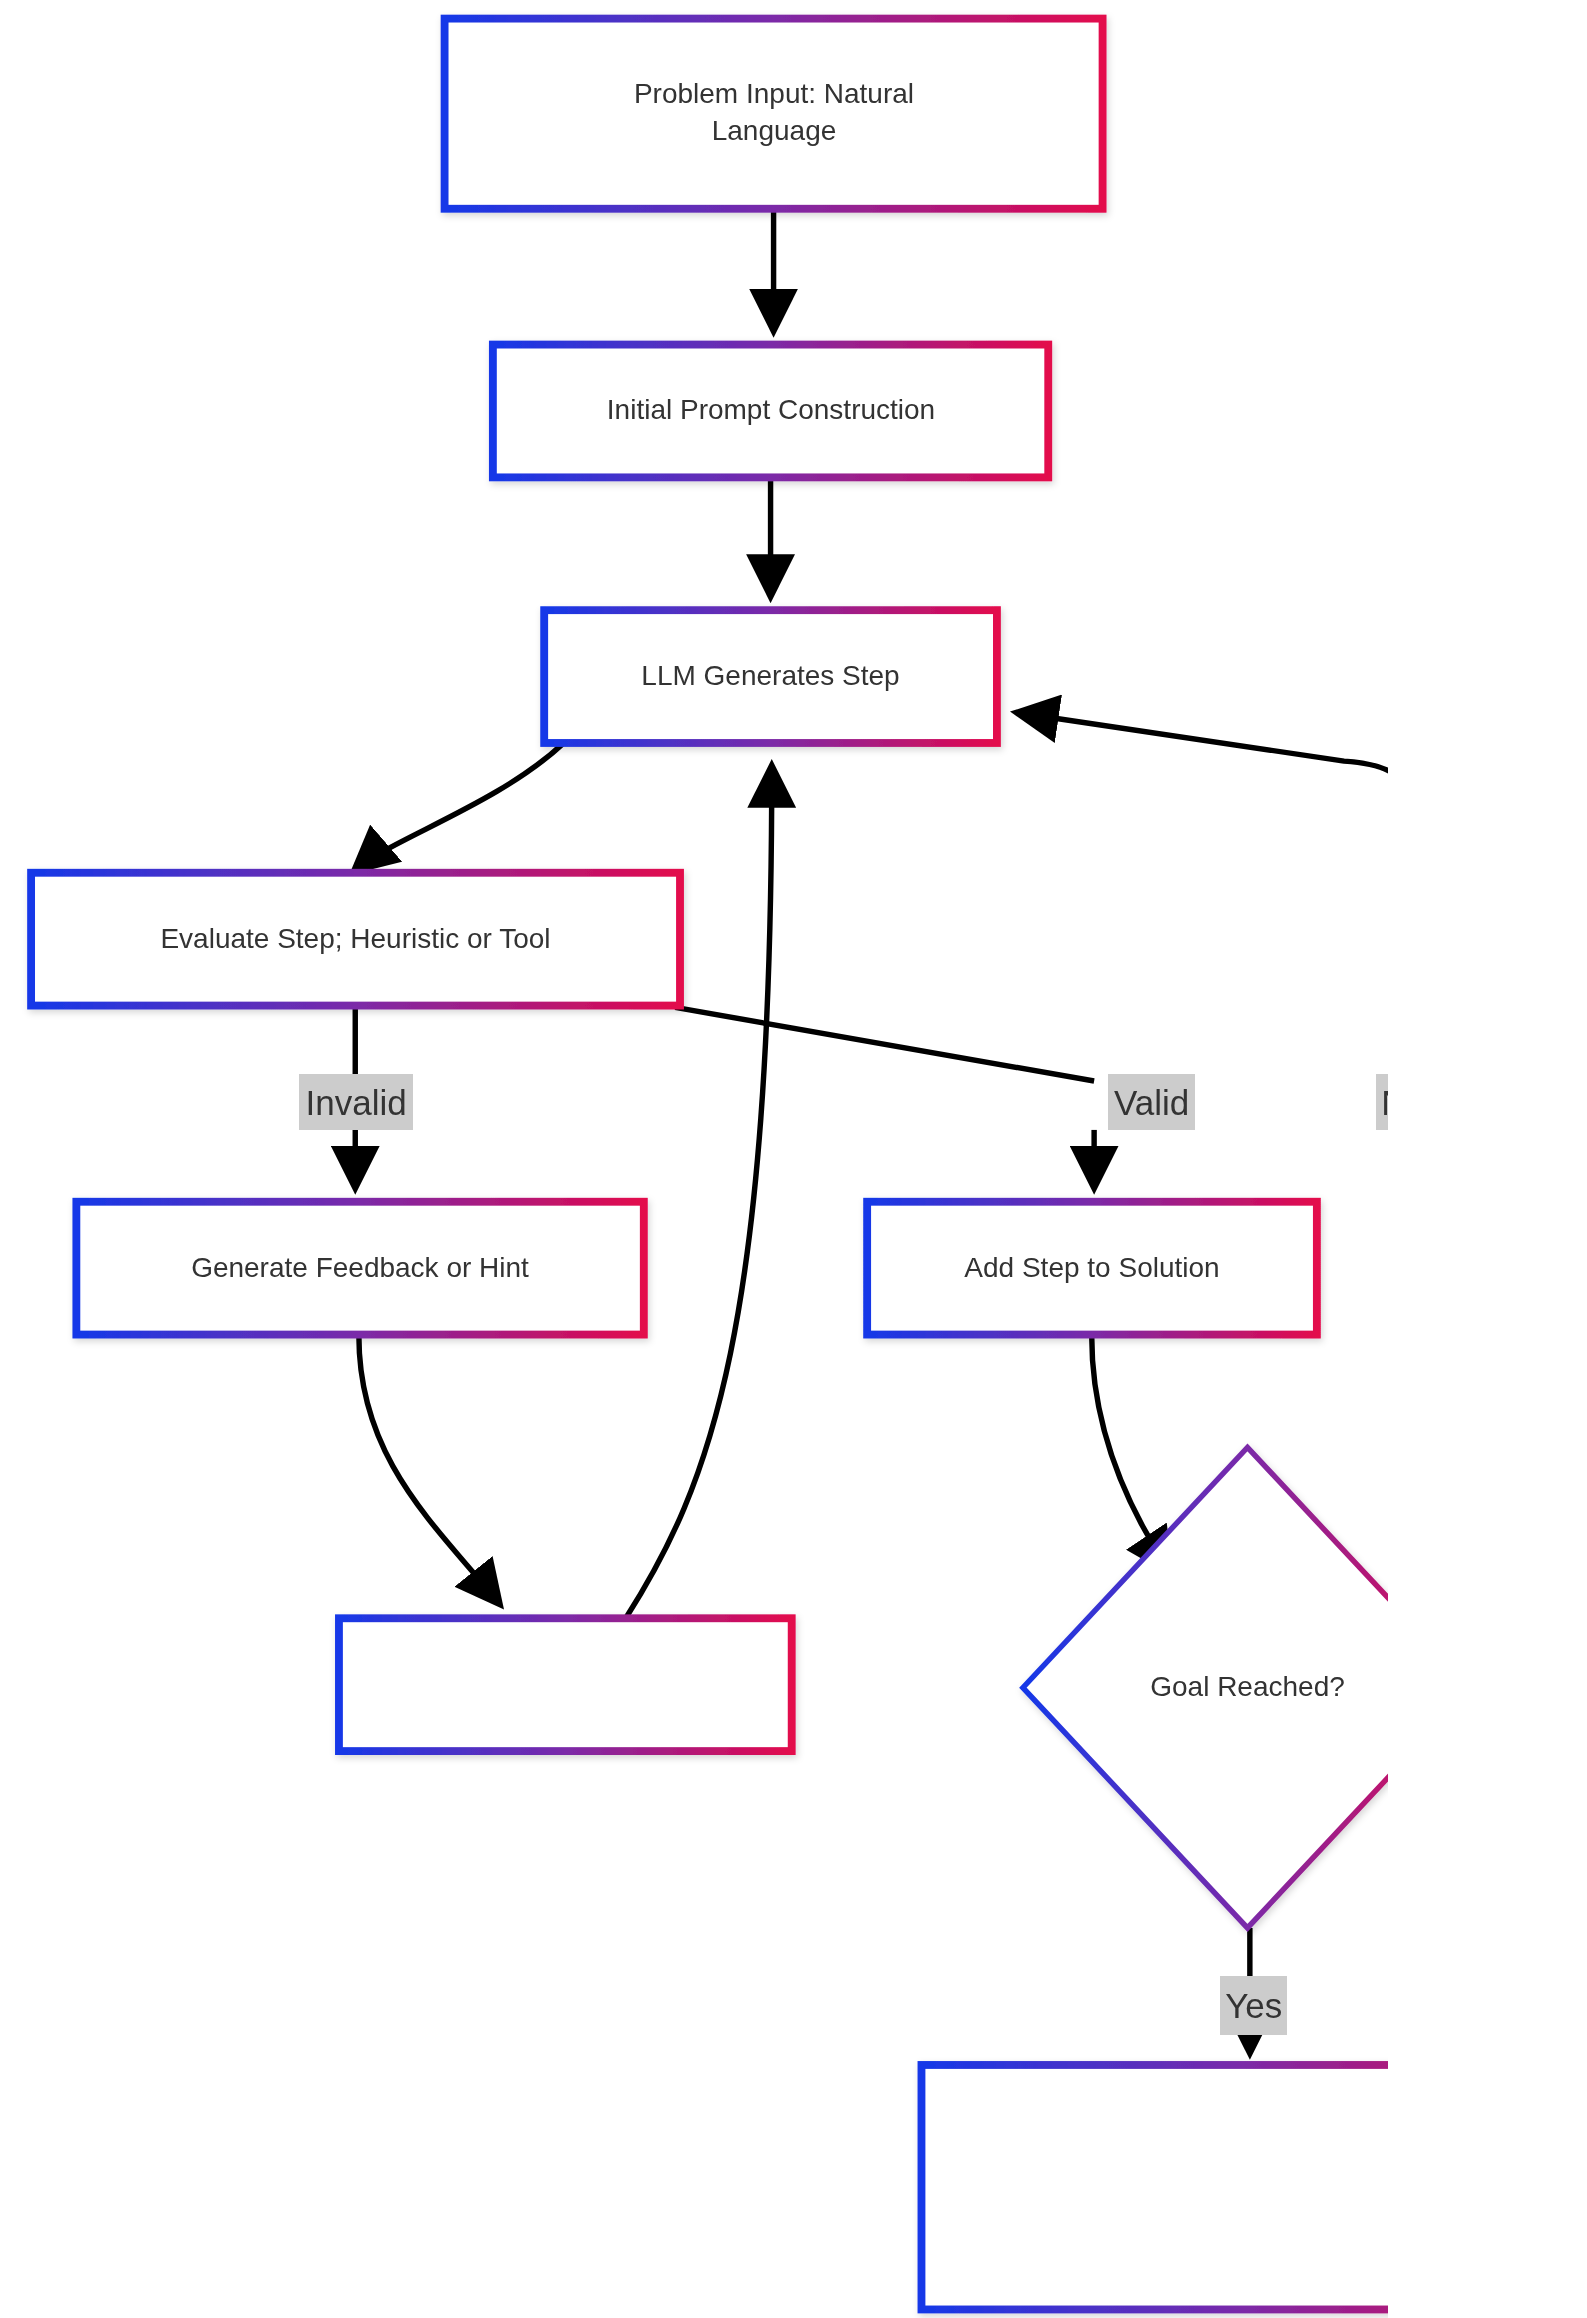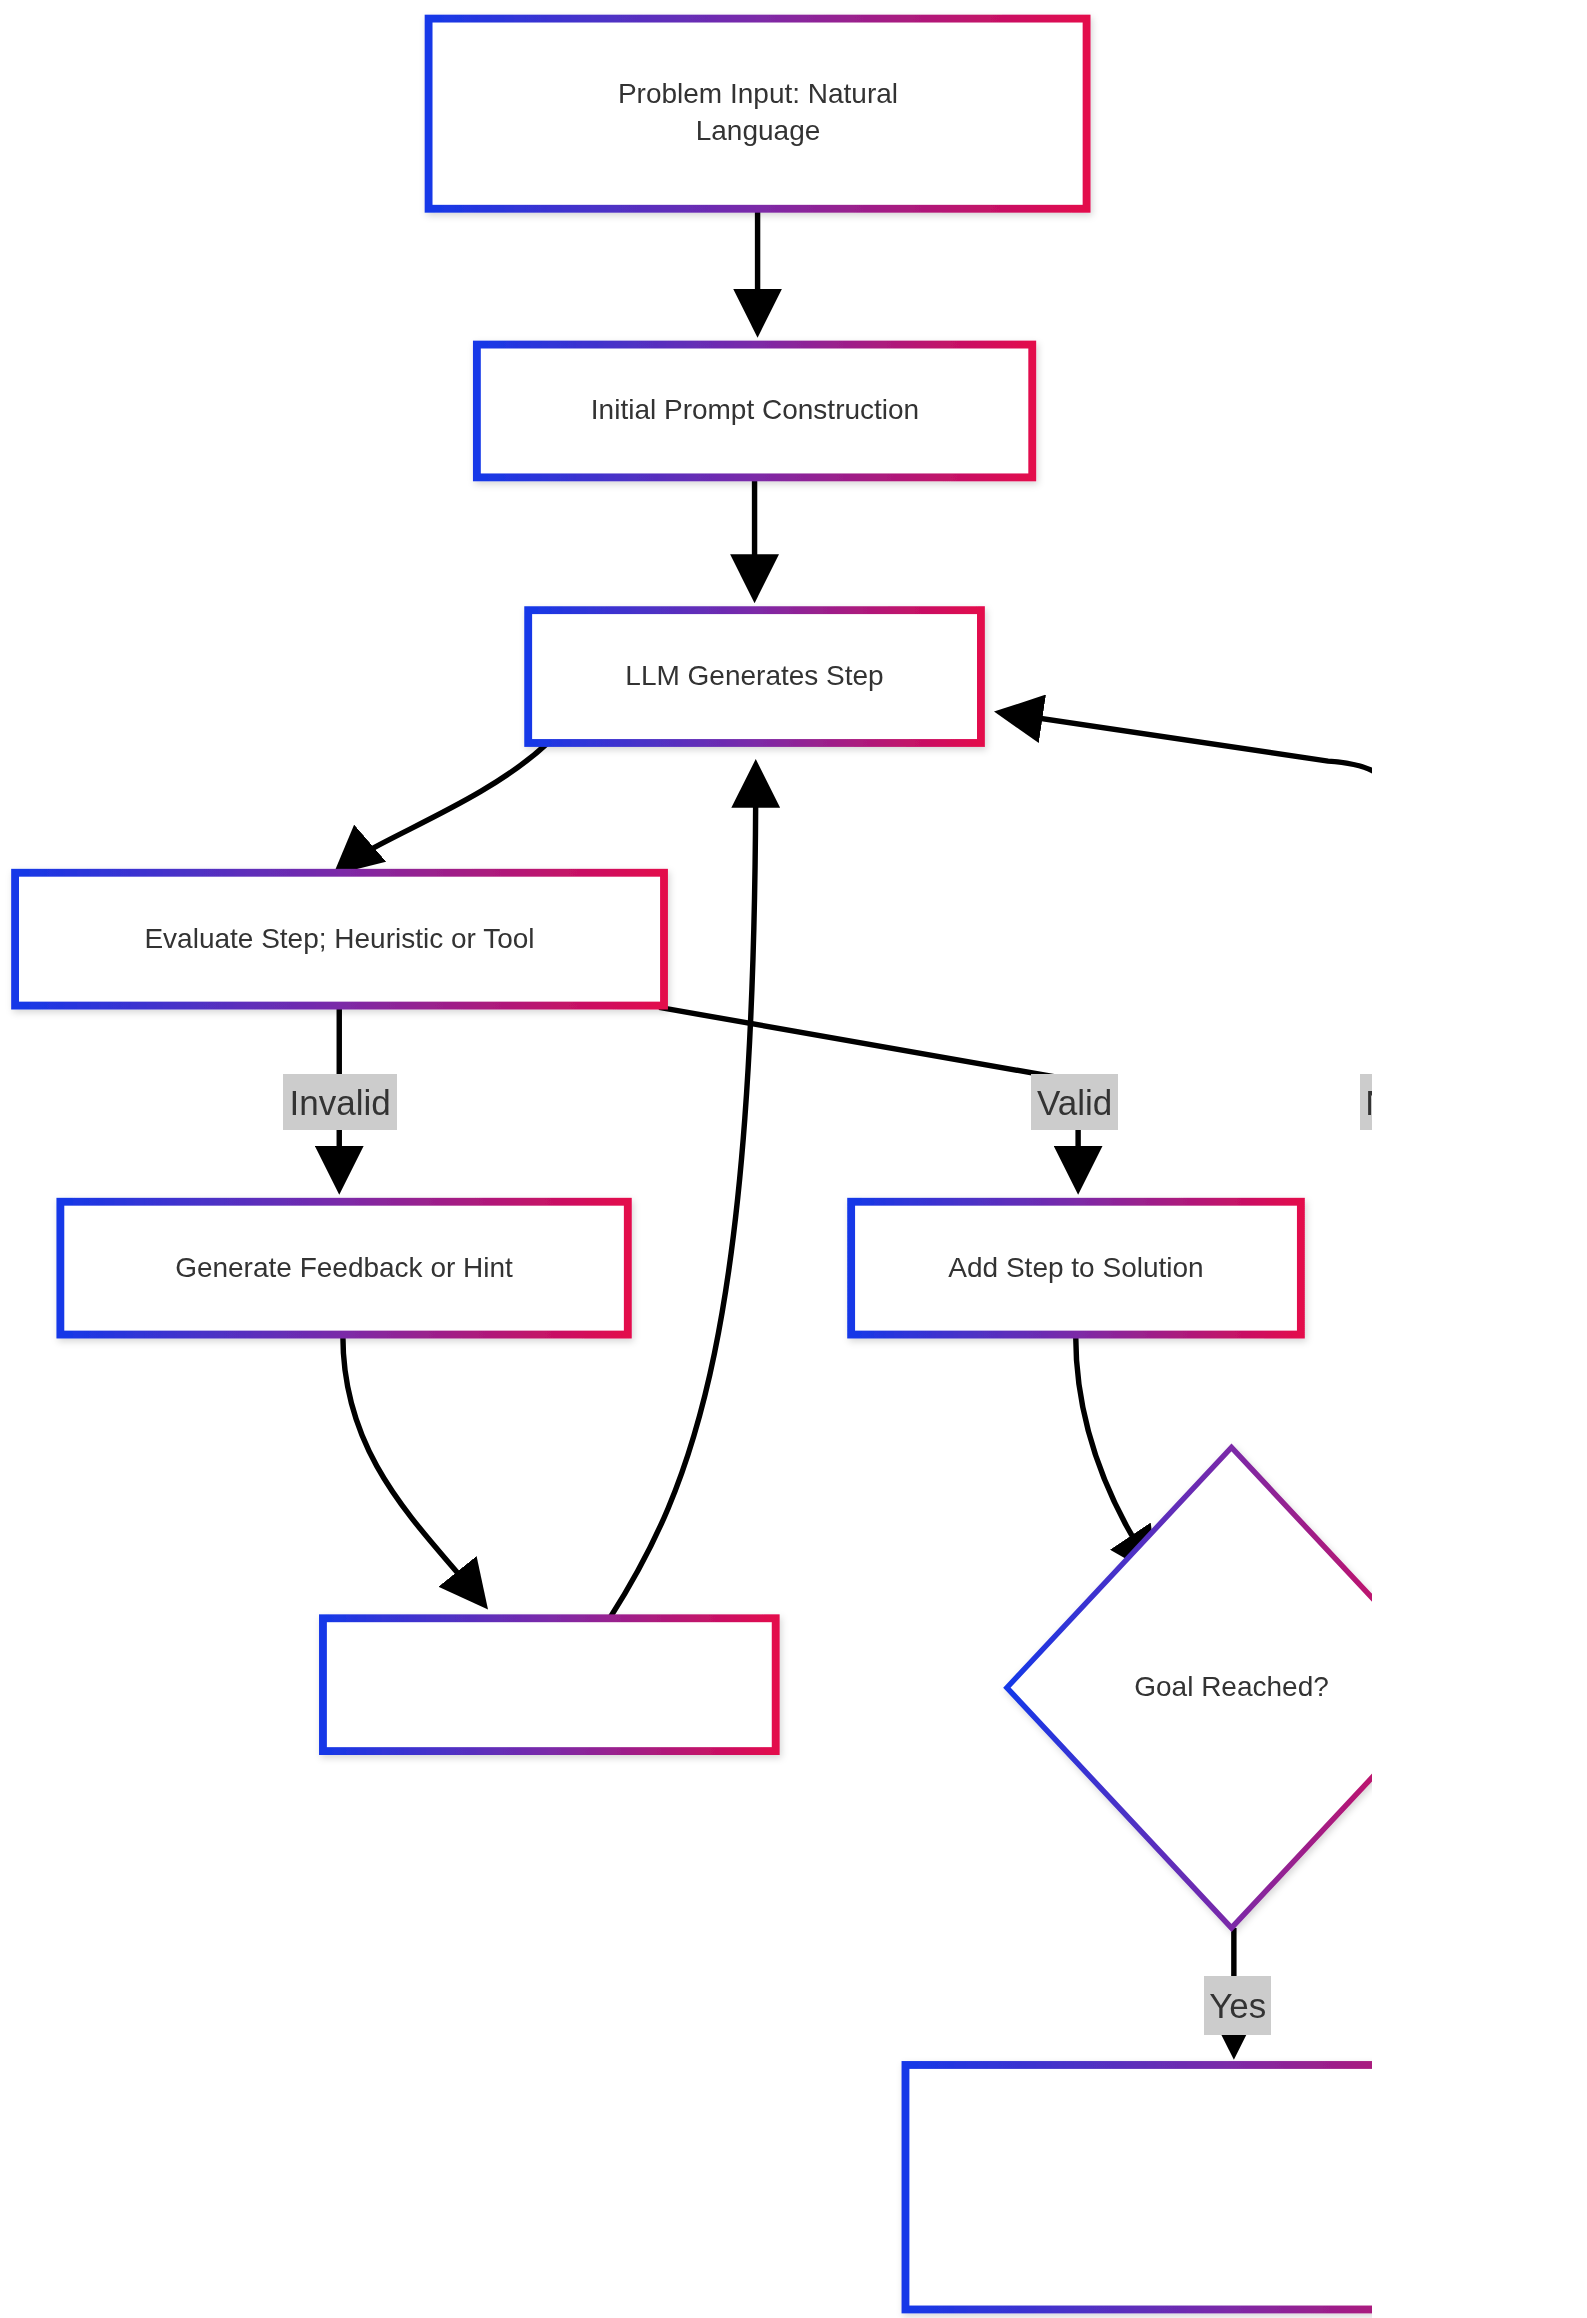--- a/index.html
+++ b/index.html
@@ -10,20 +10,21 @@
   }
   body {
     font-family: "Liberation Sans", sans-serif;
   }
   #canvas {
     position: relative;
     width: 1372px;
     height: 2319px;
     background: #ffffff;
     overflow: hidden;
+    margin-left: 16px;
   }
   #flow-svg {
     position: absolute;
     left: 0;
     top: 0;
     width: 1587px;
     height: 2319px;
   }
   .node-label {
     position: absolute;
@@ -137,20 +138,20 @@
   <div class="node-label" style="left:15px; top:873px; width:649px; height:133px;">Evaluate Step; Heuristic or Tool</div>
 
   <div class="node-label" style="left:851px; top:1202px; width:450px; height:133px;">Add Step to Solution</div>
 
 
   <div class="node-label" style="left:1007px; top:1627px; width:449px; height:121px;">Goal Reached?</div>
 
 
   <div class="edge-label" style="left:283px; top:1074px; width:112px; height:56px;">Invalid</div>
 
-  <div class="edge-label" style="left:1031px; top:1074px; width:85px; height:56px;">Valid</div>
+  <div class="edge-label" style="left:1092px; top:1074px; width:85px; height:56px;">Valid</div>
 
   <div class="edge-label" style="left:1360px; top:1074px; width:53px; height:56px;">No</div>
 
   <div class="edge-label" style="left:1204px; top:1976px; width:65px; height:59px;">Yes</div>
 
 </div>
 
 
 </body></html>

